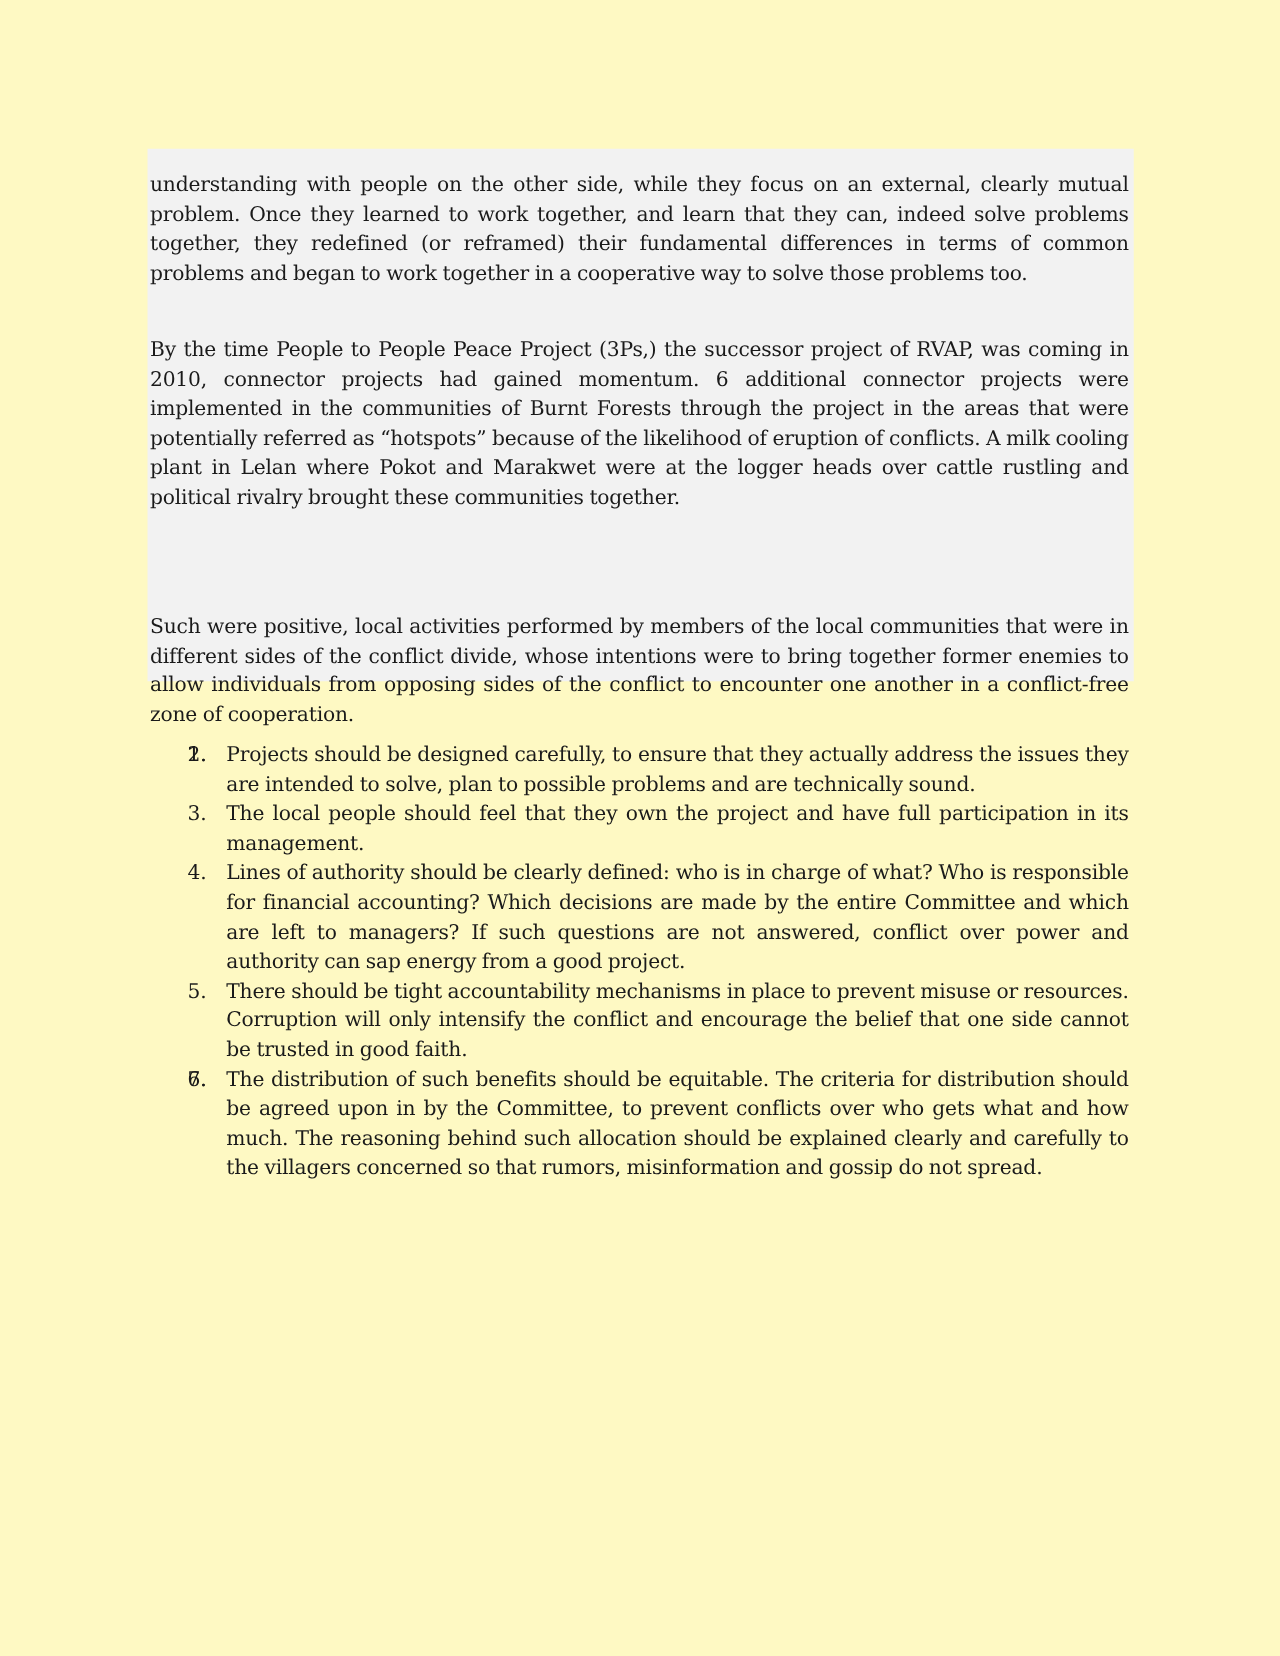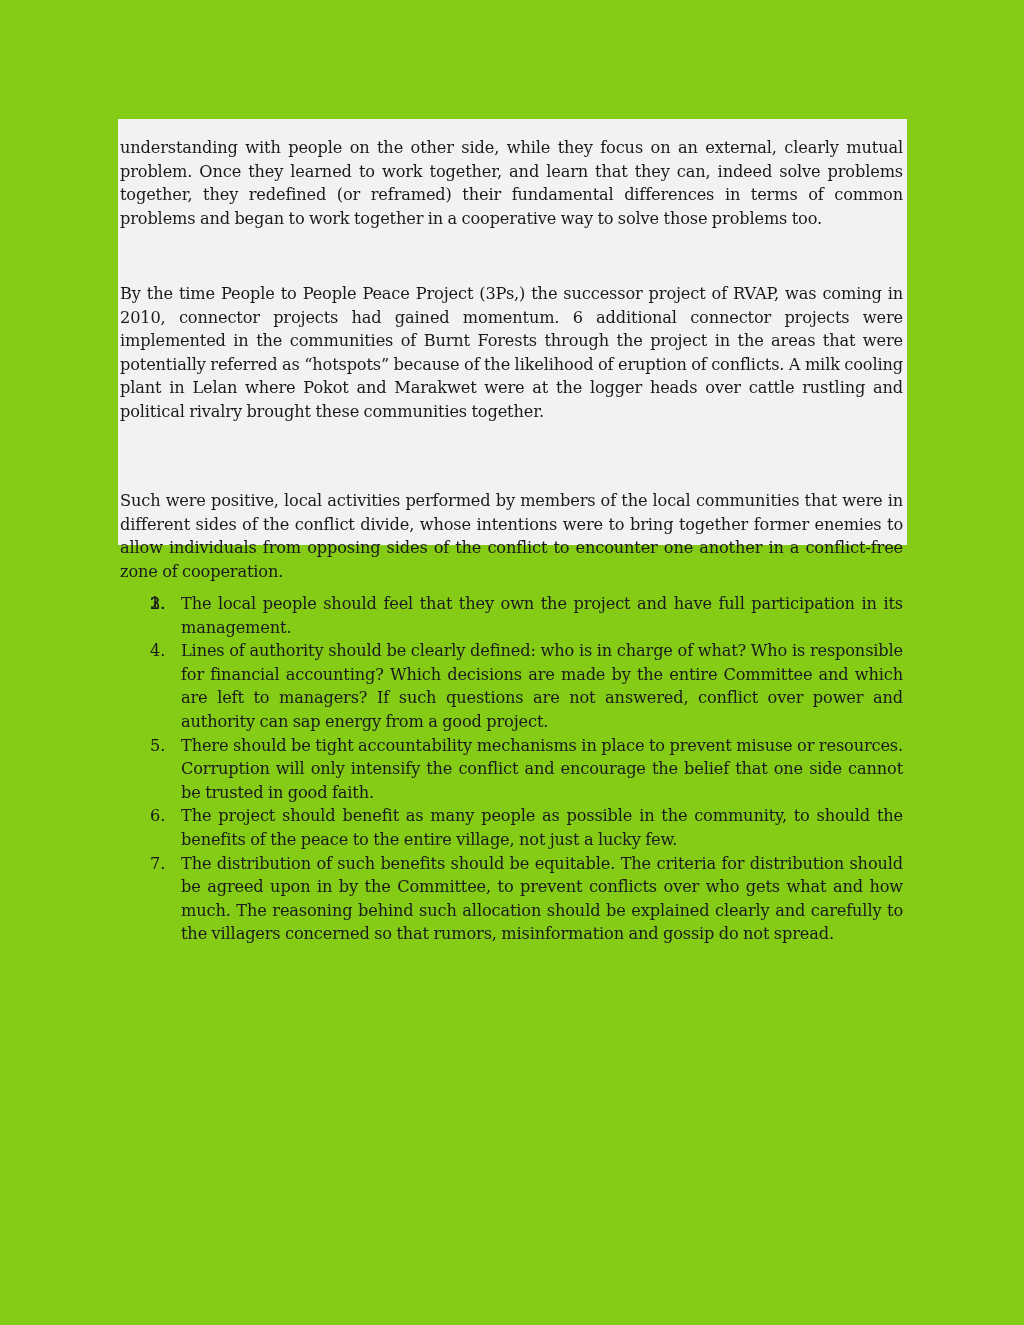--- a/index.html
+++ b/index.html
@@ -14,21 +14,21 @@
       overflow: hidden;
       font-family: "DejaVu Serif", serif;
       color: #1a1a1a;
     }
     .page {
       position: absolute;
       left: 0;
       top: 0;
       width: 1024px;
       height: 1325px;
-      background: #84cc16;
+      background: #fef9c3;
     }
     .shaded {
       position: absolute;
       left: 118px;
       top: 119px;
       width: 789px;
       height: 426px;
       background: #f2f2f2;
     }
     .para {
@@ -36,21 +36,21 @@
       left: 120px;
       width: 783px;
       font-size: 16.2px;
       line-height: 23.5px;
       text-align: justify;
       letter-spacing: -0.15px;
       word-spacing: -0.5px;
     }
     .para.last-line-left { text-align-last: left; }
     #p1 { top: 120px; }
-    #p2 { top: 266px; }
+    #p2 { top: 252px; }
     #p3 { top: 473px; }
     .heading {
       position: absolute;
       left: 121px;
       top: 567px;
       font-size: 16.5px;
       font-weight: bold;
       line-height: 23px;
       letter-spacing: -0.3px;
     }
@@ -91,35 +91,35 @@
   <p class="para last-line-left" id="p2">By the time People to People Peace Project (3Ps,) the successor project of RVAP, was coming in 2010, connector projects had gained momentum. 6 additional connector projects were implemented in the communities of Burnt Forests through the project in the areas that were potentially referred as “hotspots” because of the likelihood of eruption of conflicts. A milk cooling plant in Lelan where Pokot and Marakwet were at the logger heads over cattle rustling and political rivalry brought these communities together.</p>
   <p class="para last-line-left" id="p3">Such were positive, local activities performed by members of the local communities that were in different sides of the conflict divide, whose intentions were to bring together former enemies to allow individuals from opposing sides of the conflict to encounter one another in a conflict-free zone of cooperation.</p>
 
 
   <ol class="list">
     <li class="list-item">
       <span class="list-num">1.</span>
     </li>
     <li class="list-item">
       <span class="list-num">2.</span>
+      <span>Projects should be designed carefully, to ensure that they actually address the issues they are intended to solve, plan to possible problems and are technically sound.</span>
     </li>
     <li class="list-item">
       <span class="list-num">3.</span>
       <span>The local people should feel that they own the project and have full participation in its management.</span>
     </li>
     <li class="list-item">
       <span class="list-num">4.</span>
       <span>Lines of authority should be clearly defined: who is in charge of what? Who is responsible for financial accounting? Which decisions are made by the entire Committee and which are left to managers? If such questions are not answered, conflict over power and authority can sap energy from a good project.</span>
     </li>
     <li class="list-item">
       <span class="list-num">5.</span>
       <span>There should be tight accountability mechanisms in place to prevent misuse or resources. Corruption will only intensify the conflict and encourage the belief that one side cannot be trusted in good faith.</span>
     </li>
     <li class="list-item">
       <span class="list-num">6.</span>
-      <span>The project should benefit as many people as possible in the community, to should the benefits of the peace to the entire village, not just a lucky few.</span>
     </li>
     <li class="list-item">
       <span class="list-num">7.</span>
       <span>The distribution of such benefits should be equitable. The criteria for distribution should be agreed upon in by the Committee, to prevent conflicts over who gets what and how much. The reasoning behind such allocation should be explained clearly and carefully to the villagers concerned so that rumors, misinformation and gossip do not spread.</span>
     </li>
   </ol>
 </div>
 
 </body></html>

